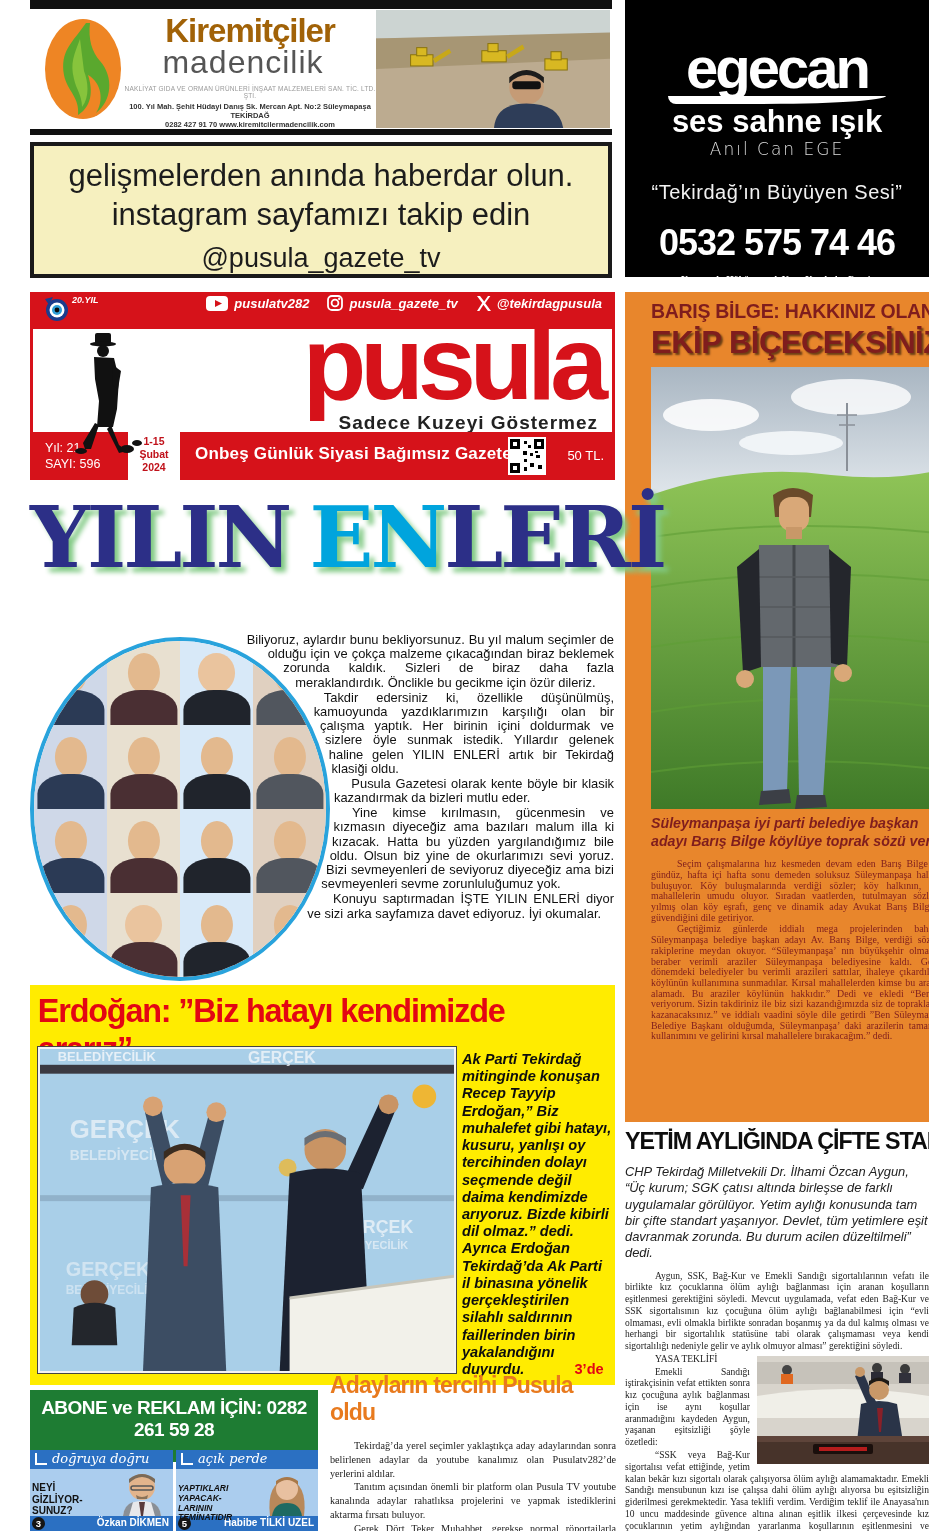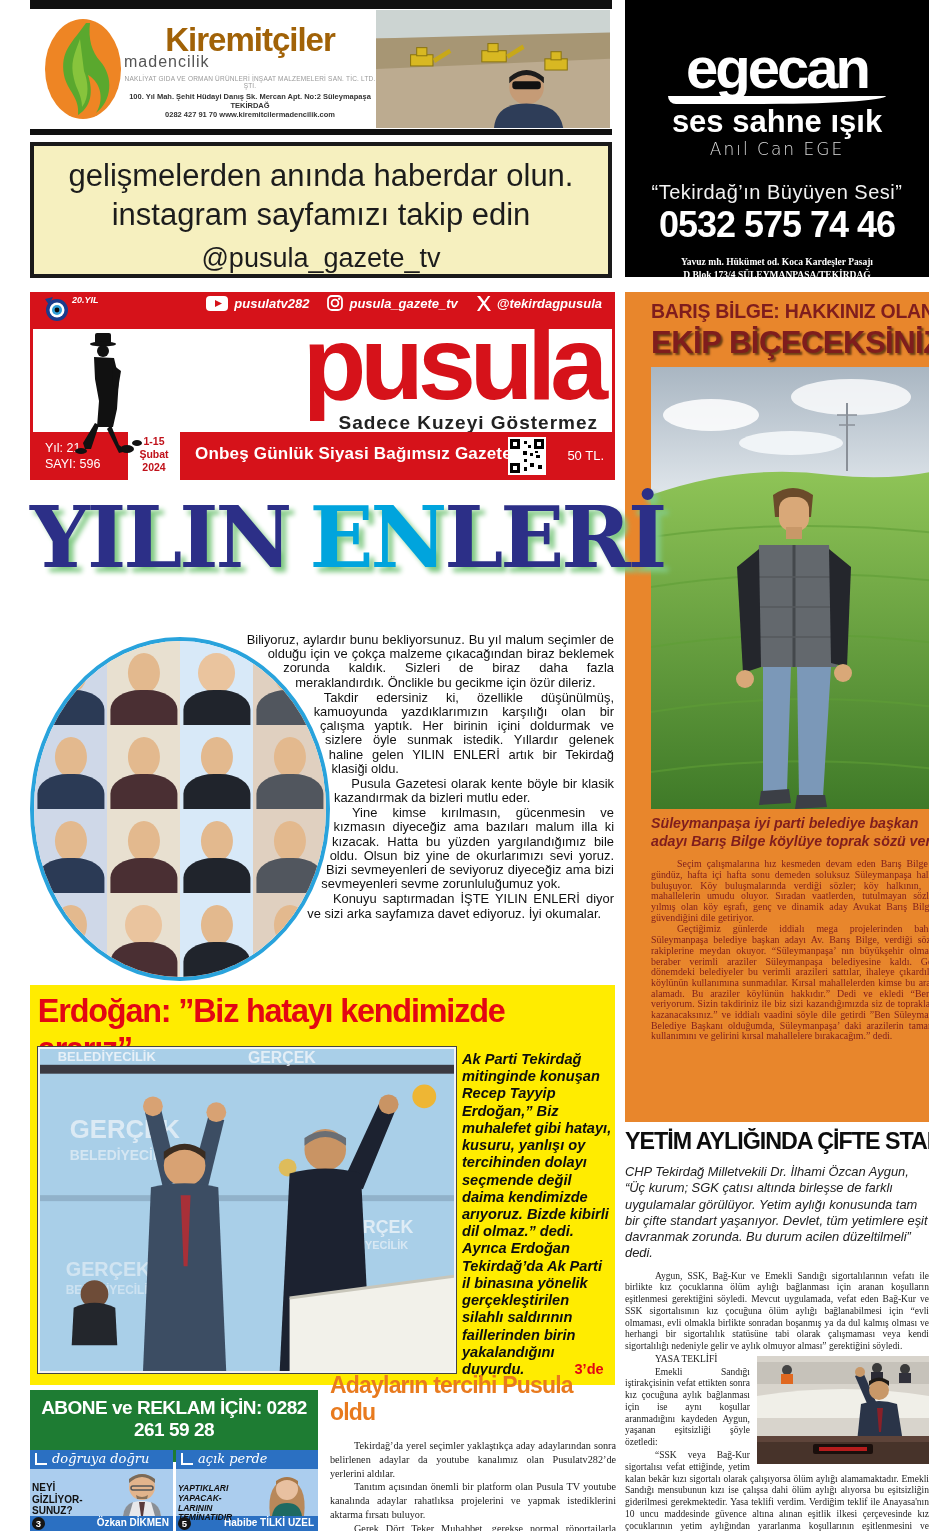--- a/index.html
+++ b/index.html
@@ -5,34 +5,34 @@
 *{margin:0;padding:0;box-sizing:border-box}
 html,body{background:#999}
 .page{position:relative;width:929px;height:1531px;background:#fff;margin:0 auto;overflow:hidden;font-family:"Liberation Sans",sans-serif}
 .abs{position:absolute}
 
 
 .kirem{left:30px;top:0;width:582px;height:135px;background:#fff;border-top:9px solid #101010;border-bottom:6px solid #101010;display:flex;align-items:center}
 .kirem-logo{width:82px;height:104px;margin-left:12px;flex:none}
 .kirem-text{width:252px;text-align:center;padding-top:2px}
 .kirem-brand{color:#a16207;font-weight:bold;font-size:33px;letter-spacing:-1px}
-.kirem-sub{color:#555;font-size:16px;letter-spacing:1px;margin-top:-6px;text-align:left;padding-right:14px}
+.kirem-sub{color:#555;font-size:32px;letter-spacing:1px;margin-top:-6px;text-align:center;padding-right:14px}
 .kirem-l1{color:#999;font-size:6.5px;margin-top:4px;letter-spacing:.2px}
 .kirem-l2{color:#333;font-size:7.5px;font-weight:bold;margin-top:3px}
 .kirem-l3{color:#333;font-size:7.5px;font-weight:bold}
 .kirem-photo{flex:1;height:118px;margin-right:2px}
 
 
 .egecan{left:625px;top:0;width:304px;height:277px;background:#000;color:#fff;text-align:center;padding-top:42px}
 .ege-brand{font-size:58px;font-weight:900;letter-spacing:-3px;line-height:.9}
 .ege-swoosh{width:218px;height:8px;background:#fff;border-radius:0 0 60% 8px/0 0 100% 100%;margin:2px auto 2px}
 .ege-sub{font-size:31px;font-weight:bold;letter-spacing:0;line-height:1}
 .ege-person{font-size:17px;font-weight:300;color:#ddd;letter-spacing:2px;margin-top:2px;font-family:"DejaVu Sans",sans-serif}
 .ege-slogan{font-size:20px;margin-top:22px;letter-spacing:.5px;color:#f2f2f2}
-.ege-phone{font-size:36px;font-weight:900;letter-spacing:-1px}
+.ege-phone{font-size:36px;font-weight:900;margin-top:18px;letter-spacing:-1px}
 .ege-addr{font-size:9.5px;font-weight:bold;font-family:Liberation Serif, serif;margin-top:10px;line-height:1.35}
 
 
 .insta{left:30px;top:142px;width:582px;height:136px;background:#f6f0bf;border:4px solid #1a1a1a;text-align:center;color:#1c1c1c;padding-top:10px}
 .insta-line{font-size:31px;line-height:1.27}
 .insta-handle{font-size:27px;margin-top:8px}
 
 
 .mast{left:30px;top:292px;width:585px;height:188px;border:3px solid #d6121a;background:#fff}
 .mast-top{height:34px;background:#d6121a;display:flex;align-items:flex-start;color:#fff;padding:0 10px}

